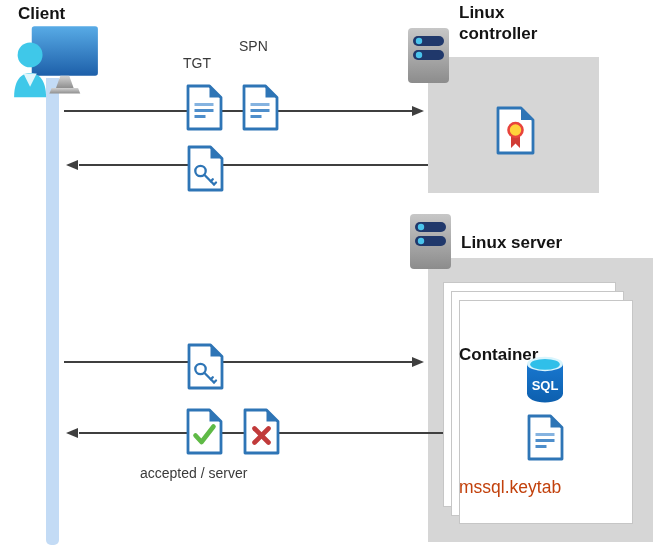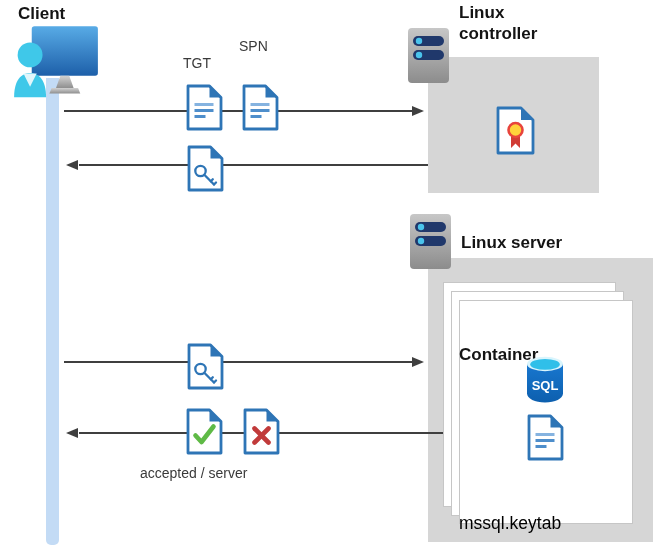--- a/index.html
+++ b/index.html
@@ -117,21 +117,21 @@
   </svg>
 
   <svg class="abs" style="left:527px;top:413px;" width="37" height="49" viewBox="0 0 37 47">
     <path d="M2 2 H23.5 L35 13.5 V45 H2 Z" fill="#ffffff" stroke="#2e75b6" stroke-width="2.8" stroke-linejoin="round"></path>
     <path d="M23.5 2 L23.5 13.5 L35 13.5 Z" fill="#2e75b6"></path>
     <rect x="8.5" y="19" width="19" height="3" fill="#85b3e0"></rect>
     <rect x="8.5" y="25" width="19" height="3" fill="#4e8ecb"></rect>
     <rect x="8.5" y="31" width="11" height="3" fill="#4e8ecb"></rect>
   </svg>
 
-  <div class="abs reg-label center" style="left:459px;top:477px;width:155px;font-size:17.5px;color:#000000;margin-top:36px;">mssql.keytab</div>
+  <div class="abs reg-label center" style="left:459px;top:477px;width:155px;font-size:17.5px;color:#c2410c;">mssql.keytab</div>
 
   <div class="abs reg-label center" style="left:183px;top:55px;width:44px;">TGT</div>
   <div class="abs reg-label center" style="left:239px;top:38px;width:44px;">SPN</div>
 
   <svg class="abs" style="left:186px;top:84px;" width="37" height="47" viewBox="0 0 37 47">
     <path d="M2 2 H23.5 L35 13.5 V45 H2 Z" fill="#ffffff" stroke="#2e75b6" stroke-width="2.8" stroke-linejoin="round"></path>
     <path d="M23.5 2 L23.5 13.5 L35 13.5 Z" fill="#2e75b6"></path>
     <rect x="8.5" y="19" width="19" height="3" fill="#85b3e0"></rect>
     <rect x="8.5" y="25" width="19" height="3" fill="#4e8ecb"></rect>
     <rect x="8.5" y="31" width="11" height="3" fill="#4e8ecb"></rect>

